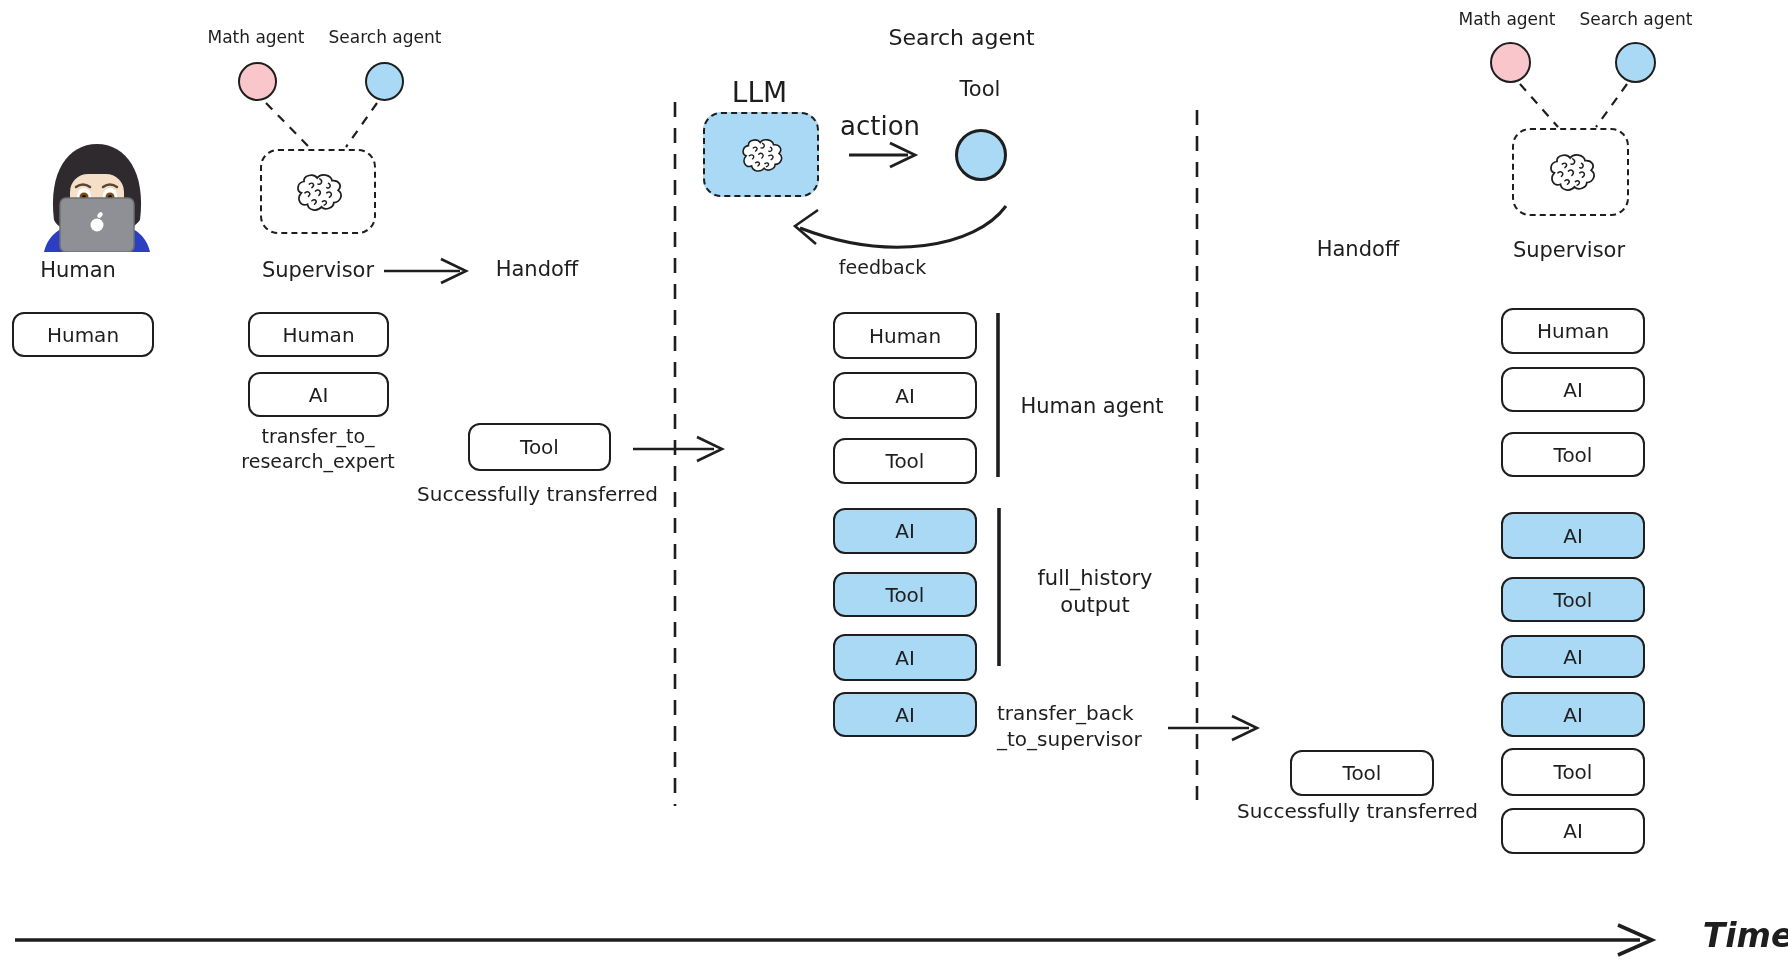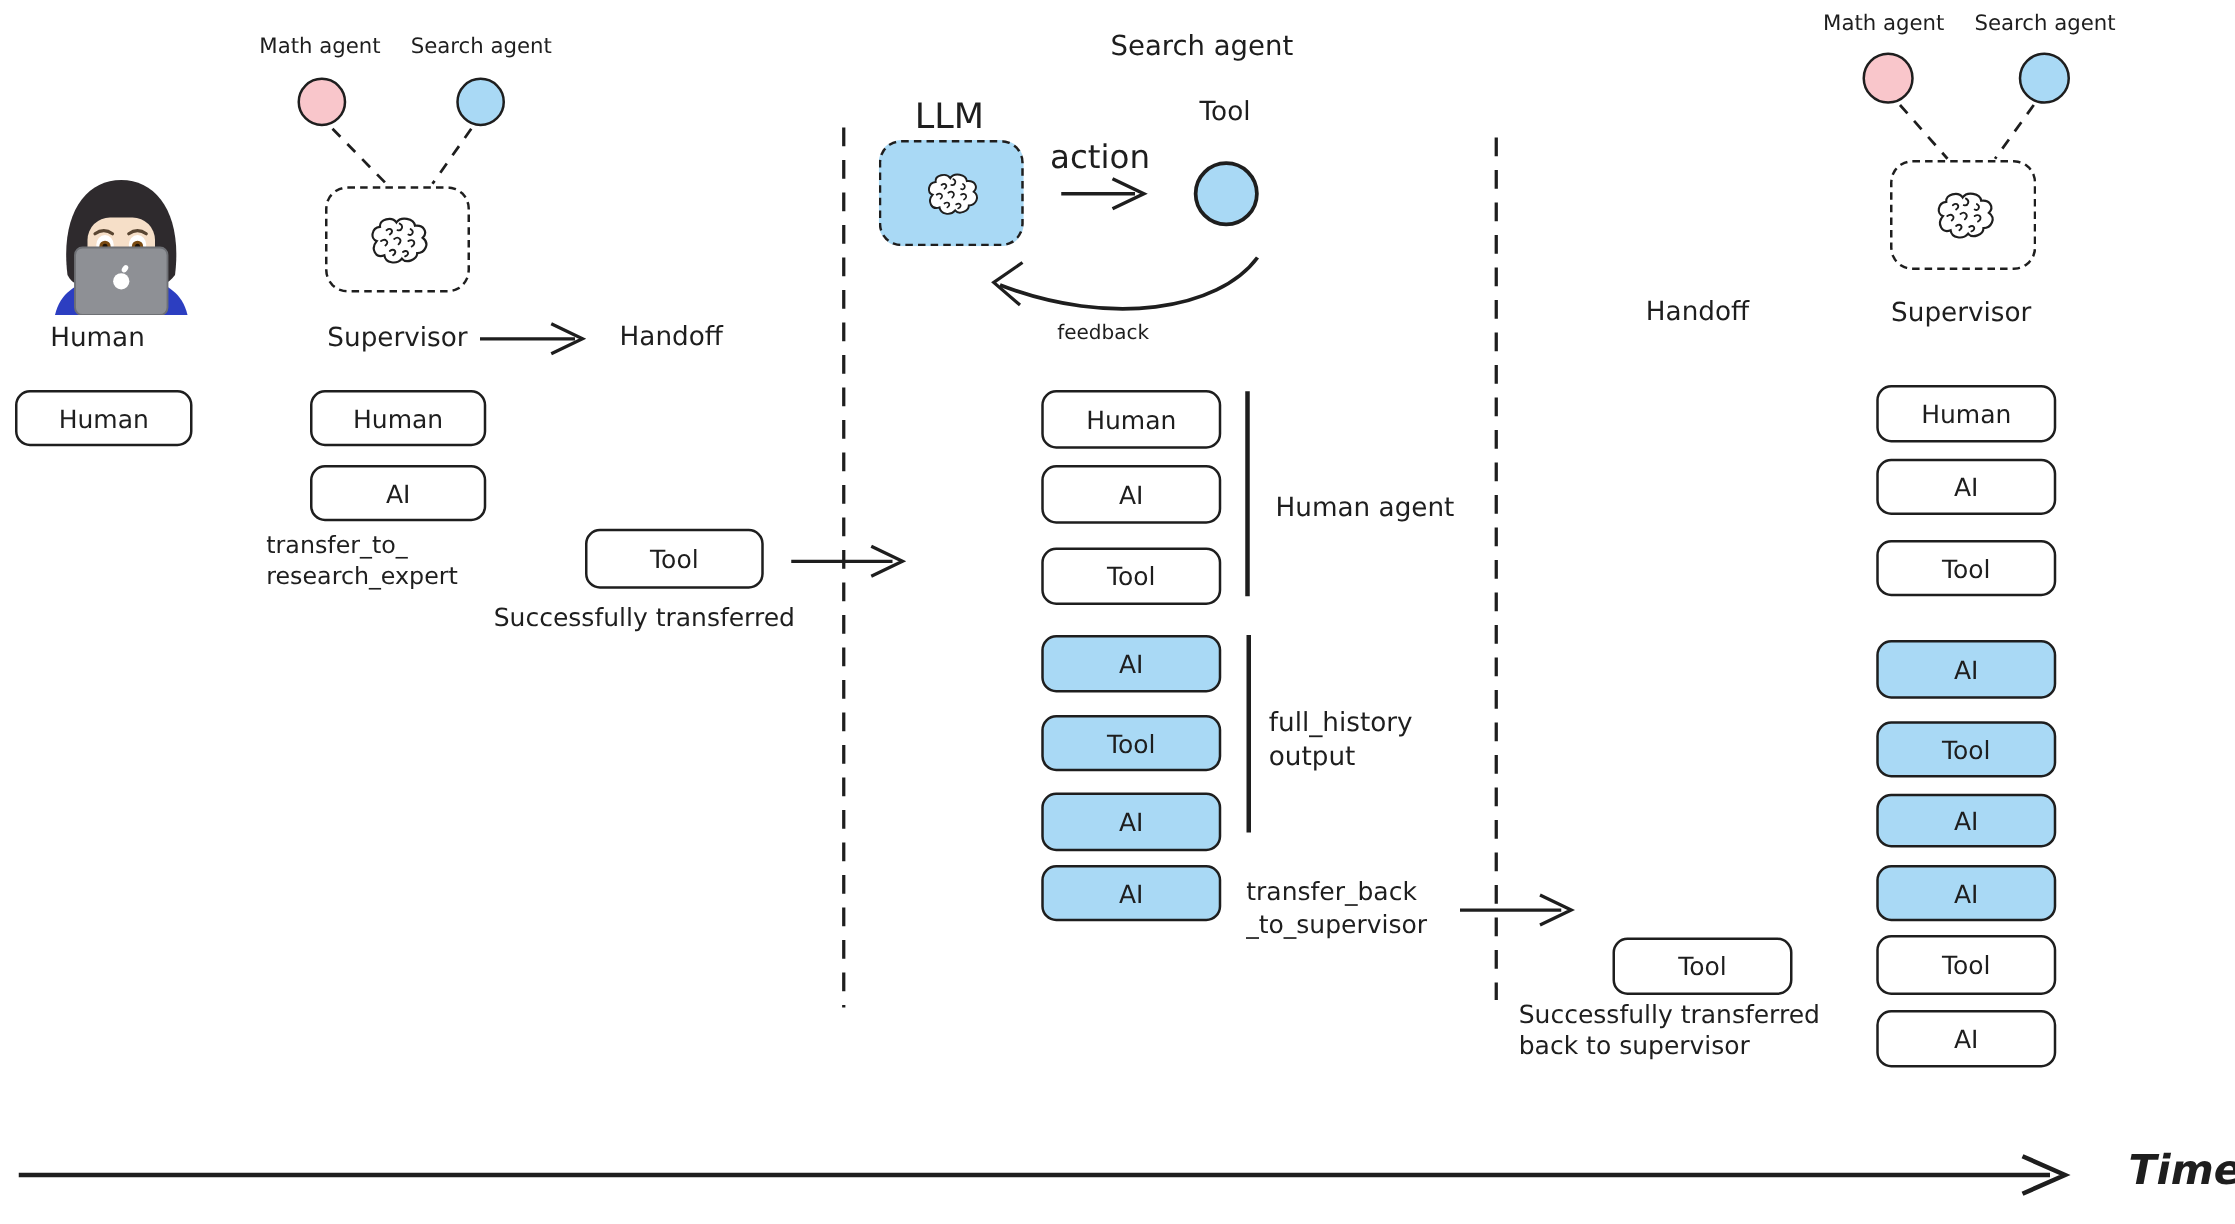--- a/index.html
+++ b/index.html
@@ -22,21 +22,21 @@
   }
   .msg.blue{background:var(--blue);}
   .dashedbox{
     position:absolute;background:#fff;border:2.6px dashed var(--ink);border-radius:18px;
     display:flex;align-items:center;justify-content:center;
   }
   .dashedbox.blue{background:var(--blue);}
   .node{position:absolute;border:2.6px solid var(--ink);border-radius:50%;}
   .node.pink{background:var(--pink);}
   .node.blue{background:var(--blue);}
-  .caption2{position:absolute;line-height:25px;font-size:19px;}
+  .caption2{position:absolute;text-align:center;line-height:25px;font-size:19px;}
   .time{font-size:33px;font-style:italic;font-weight:bold;margin-left:12px;}
 </style>
 </head>
 <body>
 
 <div class="canvas">
 
   <svg class="overlay" width="1788" height="979" viewBox="0 0 1788 979">
     <defs>
       <symbol id="brain-sym" viewBox="0 0 64 48">
@@ -120,21 +120,21 @@
   <div class="lbl" style="left:859px;top:25px;width:205px;font-size:22px">Search agent</div>
   <div class="lbl" style="left:712px;top:76px;width:95px;font-size:28px">LLM</div>
   <div class="dashedbox blue" style="left:703px;top:112px;width:112px;height:81px">
     <svg width="50" height="38" viewBox="0 0 64 48">
         <use href="#brain-sym"></use>
       </svg>
   </div>
   <div class="lbl" style="left:830px;top:111px;width:100px;font-size:26px">action</div>
   <div class="lbl" style="left:930px;top:77px;width:100px;font-size:21px">Tool</div>
   <div class="node blue" style="left:955px;top:129px;width:46px;height:46px;border-width:3.5px"></div>
-  <div class="lbl" style="left:810px;top:256px;width:145px;font-size:16px">feedback</div>
+  <div class="lbl" style="left:810px;top:256px;width:145px;font-size:19px">feedback</div>
 
   <div class="msg" style="left:833px;top:312px;width:140px;height:43px">Human</div>
   <div class="msg" style="left:833px;top:372px;width:140px;height:43px">AI</div>
   <div class="msg" style="left:833px;top:438px;width:140px;height:42px">Tool</div>
   <div class="msg blue" style="left:833px;top:508px;width:140px;height:42px">AI</div>
   <div class="msg blue" style="left:833px;top:572px;width:140px;height:41px">Tool</div>
   <div class="msg blue" style="left:833px;top:634px;width:140px;height:43px">AI</div>
   <div class="msg blue" style="left:833px;top:692px;width:140px;height:41px">AI</div>
 
   <div class="lbl" style="left:1012px;top:394px;width:160px;font-size:21px">Human agent</div>
@@ -144,21 +144,20 @@
   </div>
   <div class="caption2" style="left:1015px;top:565px;width:160px;font-size:21px;line-height:27px">
     <div>full_history</div>
     <div>output</div>
   </div>
 
   <div class="lbl" style="left:1296px;top:237px;width:124px;font-size:21px">Handoff</div>
   <div class="msg" style="left:1290px;top:750px;width:140px;height:42px">Tool</div>
   <div class="caption2" style="left:1215px;top:799px;width:285px;font-size:20px">
     <div>Successfully transferred</div>
-    <div>back to supervisor</div>
   </div>
 
   <div class="lbl" style="left:1437px;top:9px;width:140px;font-size:17px">Math agent</div>
   <div class="lbl" style="left:1566px;top:9px;width:140px;font-size:17px">Search agent</div>
   <div class="node pink" style="left:1490px;top:42px;width:37px;height:37px"></div>
   <div class="node blue" style="left:1615px;top:42px;width:37px;height:37px"></div>
   <div class="dashedbox" style="left:1512px;top:128px;width:113px;height:84px">
     <svg width="56" height="42" viewBox="0 0 64 48">
         <use href="#brain-sym"></use>
       </svg>

